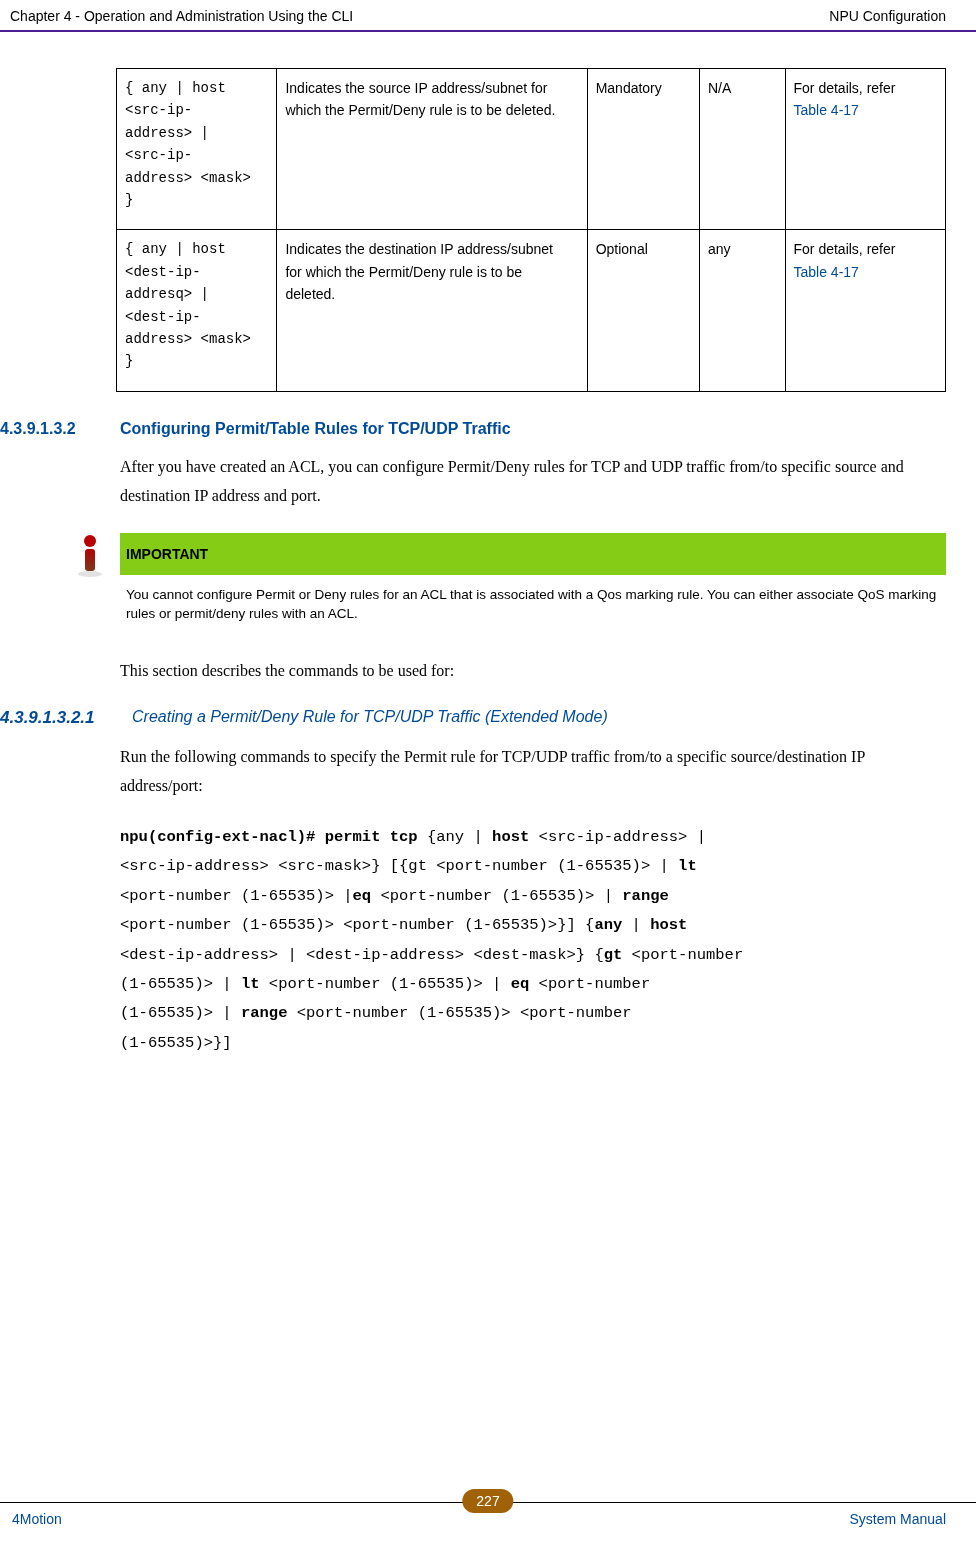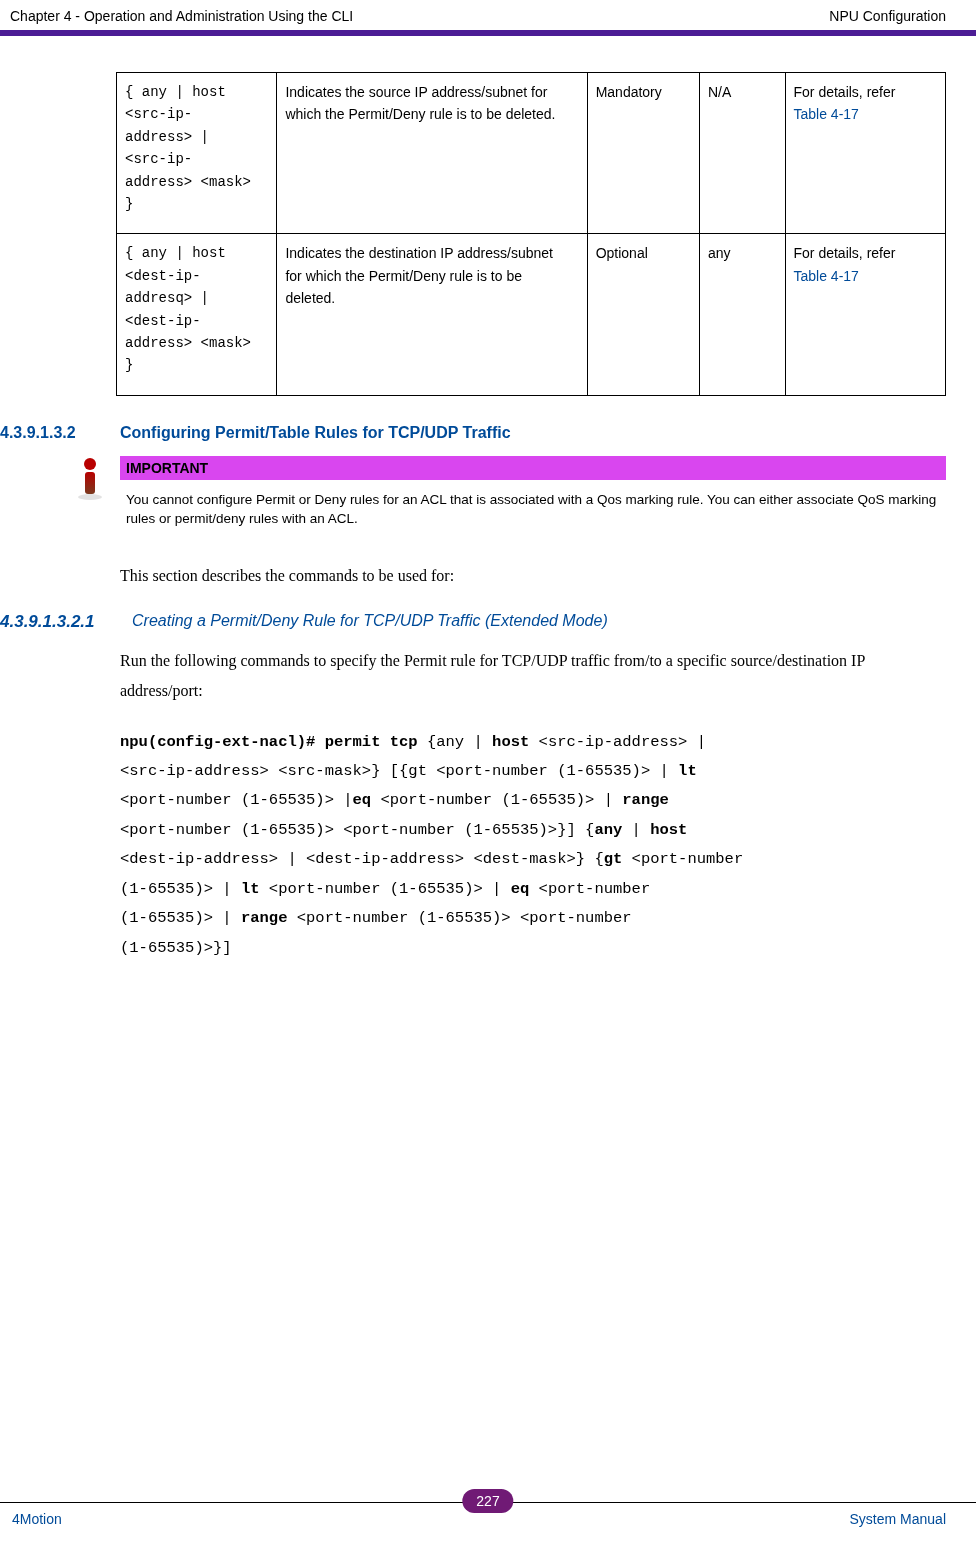--- a/index.html
+++ b/index.html
@@ -10,21 +10,21 @@
     width: 976px;
     height: 1545px;
     position: relative;
     background: #fff;
   }
   .page-header {
     display: flex;
     justify-content: space-between;
     padding: 8px 30px 6px 10px;
     font-size: 14px;
-    border-bottom: 6px solid #4c1d95;
+    border-bottom: 2px solid #4c1d95;
     margin-bottom: 36px;
   }
   .content {
     padding: 0 30px 0 0;
   }
   table.param-table {
     border-collapse: collapse;
     margin-left: 116px;
     width: 830px;
     margin-bottom: 28px;
@@ -116,24 +116,24 @@
     background: linear-gradient(to bottom, #b80000, #7a3a1e);
     border-radius: 3px;
     position: absolute; top: 14px; left: 2px;
   }
   .shadow {
     width: 24px; height: 6px; background: #cfcfcf; border-radius: 50%;
     position: absolute; top: 36px; left: -5px; opacity: .6;
   }
   .imp-body { flex: 1; }
   .imp-header {
-    background: #d946ef;
-    font-weight: bold;
-    font-size: 14px;
-    padding: 4px 6px;
+    background: #84cc16;
+    font-weight: bold;
+    font-size: 14px;
+    padding: 13px 6px;
     margin-bottom: 10px;
   }
   .imp-text {
     font-size: 13.5px;
     line-height: 1.45;
     padding: 0 6px 6px 6px;
   }
 
   .bullet-list { margin-left: 120px; width: 800px; margin-bottom: 12px; }
   .bullet-row { display: flex; margin-bottom: 20px; }
@@ -167,21 +167,21 @@
     width: 976px;
     display: flex;
     justify-content: space-between;
     align-items: center;
     padding: 8px 30px 0 12px;
     border-top: 1px solid #000;
   }
   .foot-left { color: #004b99; font-size: 14px; }
   .foot-right { color: #004b99; font-size: 14px; }
   .page-badge {
-    background: #701a75;
+    background: #a16207;
     color: #fff;
     border-radius: 14px;
     padding: 4px 14px;
     font-size: 14px;
     position: absolute;
     left: 50%;
     transform: translateX(-50%);
     top: -14px;
   }
 </style>
@@ -219,20 +219,21 @@
     </tr>
   </tbody>
     </table>
 
 
   <div class="h-num-title">
     <div class="h-num">4.3.9.1.3.2</div>
     <div class="h-title">Configuring Permit/Table Rules for TCP/UDP Traffic</div>
   </div>
 
+  <p class="body-para">After you have created an ACL, you can configure Permit/Deny rules for TCP and UDP traffic from/to specific source and destination IP address and port.</p>
 
   <div class="important-box">
     <div class="icon-col">
       <span class="info-icon">
         <span class="dot"></span><span class="stem"></span><span class="shadow"></span>
       </span>
     </div>
     <div class="imp-body">
       <div class="imp-header">IMPORTANT</div>
       <div class="imp-text">You cannot configure Permit or Deny rules for an ACL that is associated with a Qos marking rule. You can either associate QoS marking rules or permit/deny rules with an ACL.</div>

